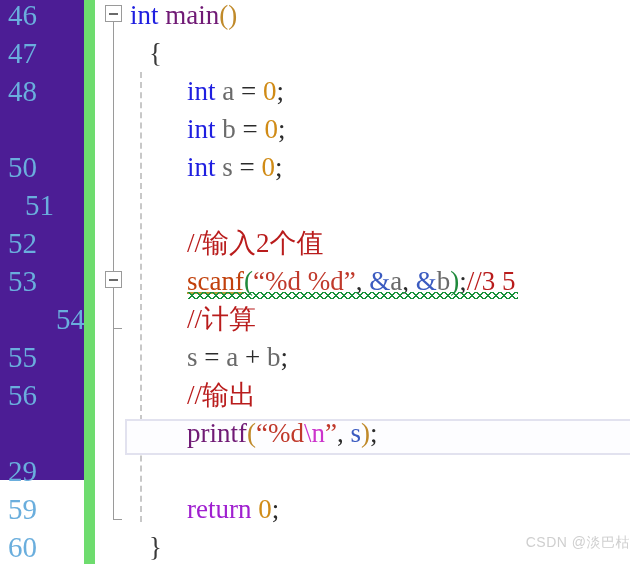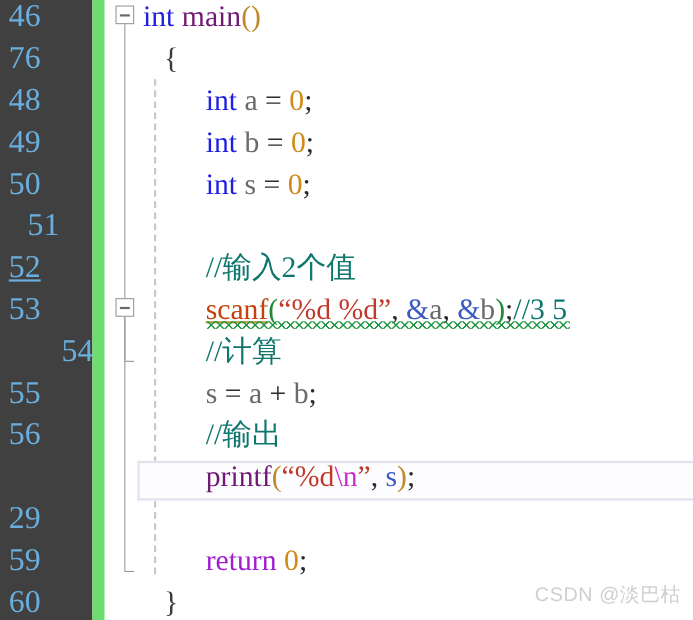--- a/index.html
+++ b/index.html
@@ -22,22 +22,22 @@
     background: #ffffff;
     overflow: hidden;
   }
 
   
   .gutter {
     position: absolute;
     left: 0;
     top: 0;
     width: 84px;
-    height: 564px;
-    background: #404040;
+    height: 480px;
+    background: #4c1d95;
   }
   .lineno {
     position: absolute;
     left: 0;
     width: 66px;
     text-align: left;
     padding-left: 8px;
     box-sizing: border-box;
     color: #6aaedd;
     font-size: 29px;
@@ -134,21 +134,21 @@
   }
 
   
   .t-keyword  { color: #1f1fe0; }          
   .t-ident    { color: #6a6a6a; }          
   .t-fname    { color: #701a75; }          
   .t-plain    { color: #2b2b2b; }
   .t-num      { color: #d08b16; }          
   .t-str      { color: #c0392b; }          
   .t-esc      { color: #cc33cc; }          
-  .t-comment  { color: #0f766e; }          
+  .t-comment  { color: #b91c1c; }          
   .t-paren    { color: #1f8a3c; }          
   .t-paren2   { color: #c08a2a; }          
   .t-amp      { color: #3b5bc0; }          
   .t-return   { color: #a020d0; }          
   .t-brace    { color: #3a3a3a; }
   .t-func     { color: #c2410c; text-decoration: underline; text-decoration-color:#b59a3a; }
 
   
   .squiggle {
     position: absolute;
@@ -156,41 +156,40 @@
     background-repeat: repeat-x;
     background-size: 8px 7px;
     background-image:
       linear-gradient(45deg, transparent 45%, #17913a 45%, #17913a 58%, transparent 58%),
       linear-gradient(-45deg, transparent 45%, #17913a 45%, #17913a 58%, transparent 58%);
   }
 
   
   .watermark {
     position: absolute;
-    right: 11px;
+    right: 0;
     bottom: 12px;
     color: #cfcfcf;
-    font-size: 18px;
+    font-size: 14px;
     font-family: "Liberation Sans", "DejaVu Sans", sans-serif;
     letter-spacing: 0.5px;
   }
 </style>
 </head>
 <body>
 
 <div id="editor">
 
   <div class="gutter" id="gutter">
       <div class="lineno" style="top: -4px;">46</div>
-      <div class="lineno" style="top: 34px;">76</div>
+      <div class="lineno" style="top: 34px;">47</div>
       <div class="lineno" style="top: 72px;">48</div>
-      <div class="lineno" style="top: 110px;">49</div>
       <div class="lineno" style="top: 148px;">50</div>
       <div class="lineno" style="top: 186px; padding-left: 25px;">51</div>
-      <div class="lineno" style="top: 224px; text-decoration: underline;">52</div>
+      <div class="lineno" style="top: 224px;">52</div>
       <div class="lineno" style="top: 262px;">53</div>
       <div class="lineno" style="top: 300px; margin-left: 48px;">54</div>
       <div class="lineno" style="top: 338px;">55</div>
       <div class="lineno" style="top: 376px;">56</div>
       <div class="lineno" style="top: 452px;">29</div>
       <div class="lineno" style="top: 490px;">59</div>
       <div class="lineno" style="top: 528px;">60</div>
     </div>
 
   <div class="changebar"></div>

